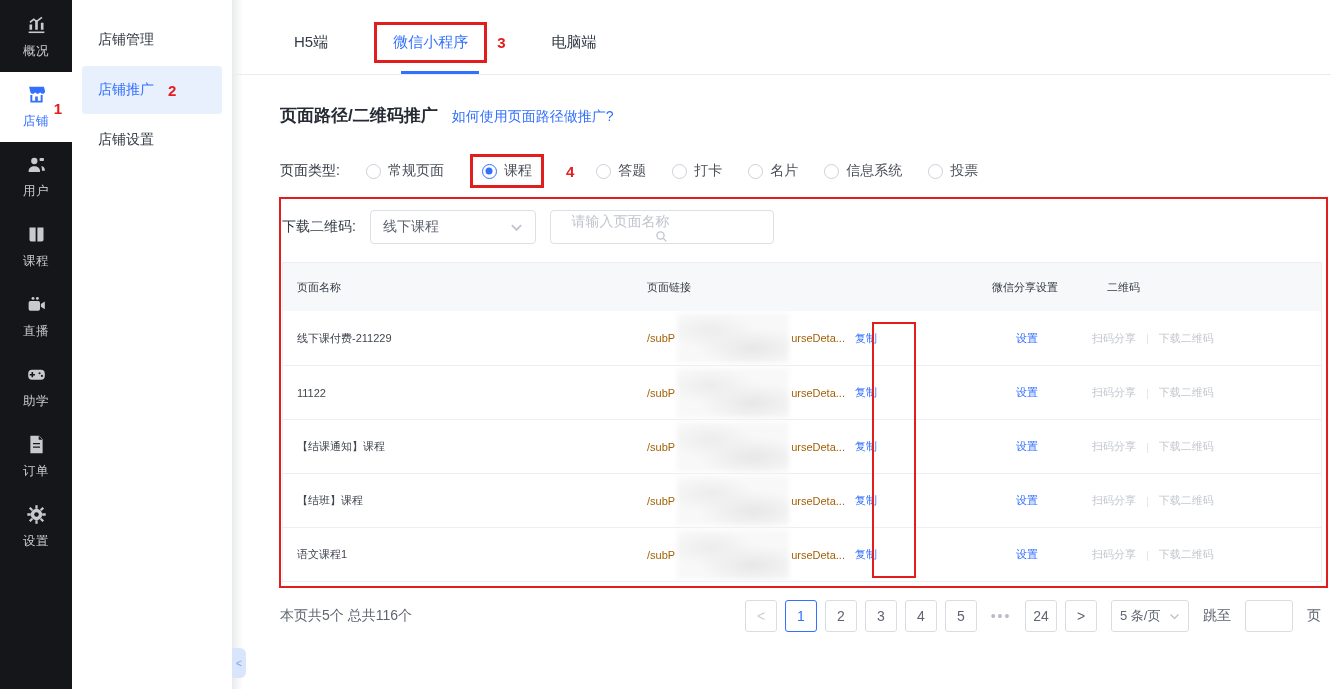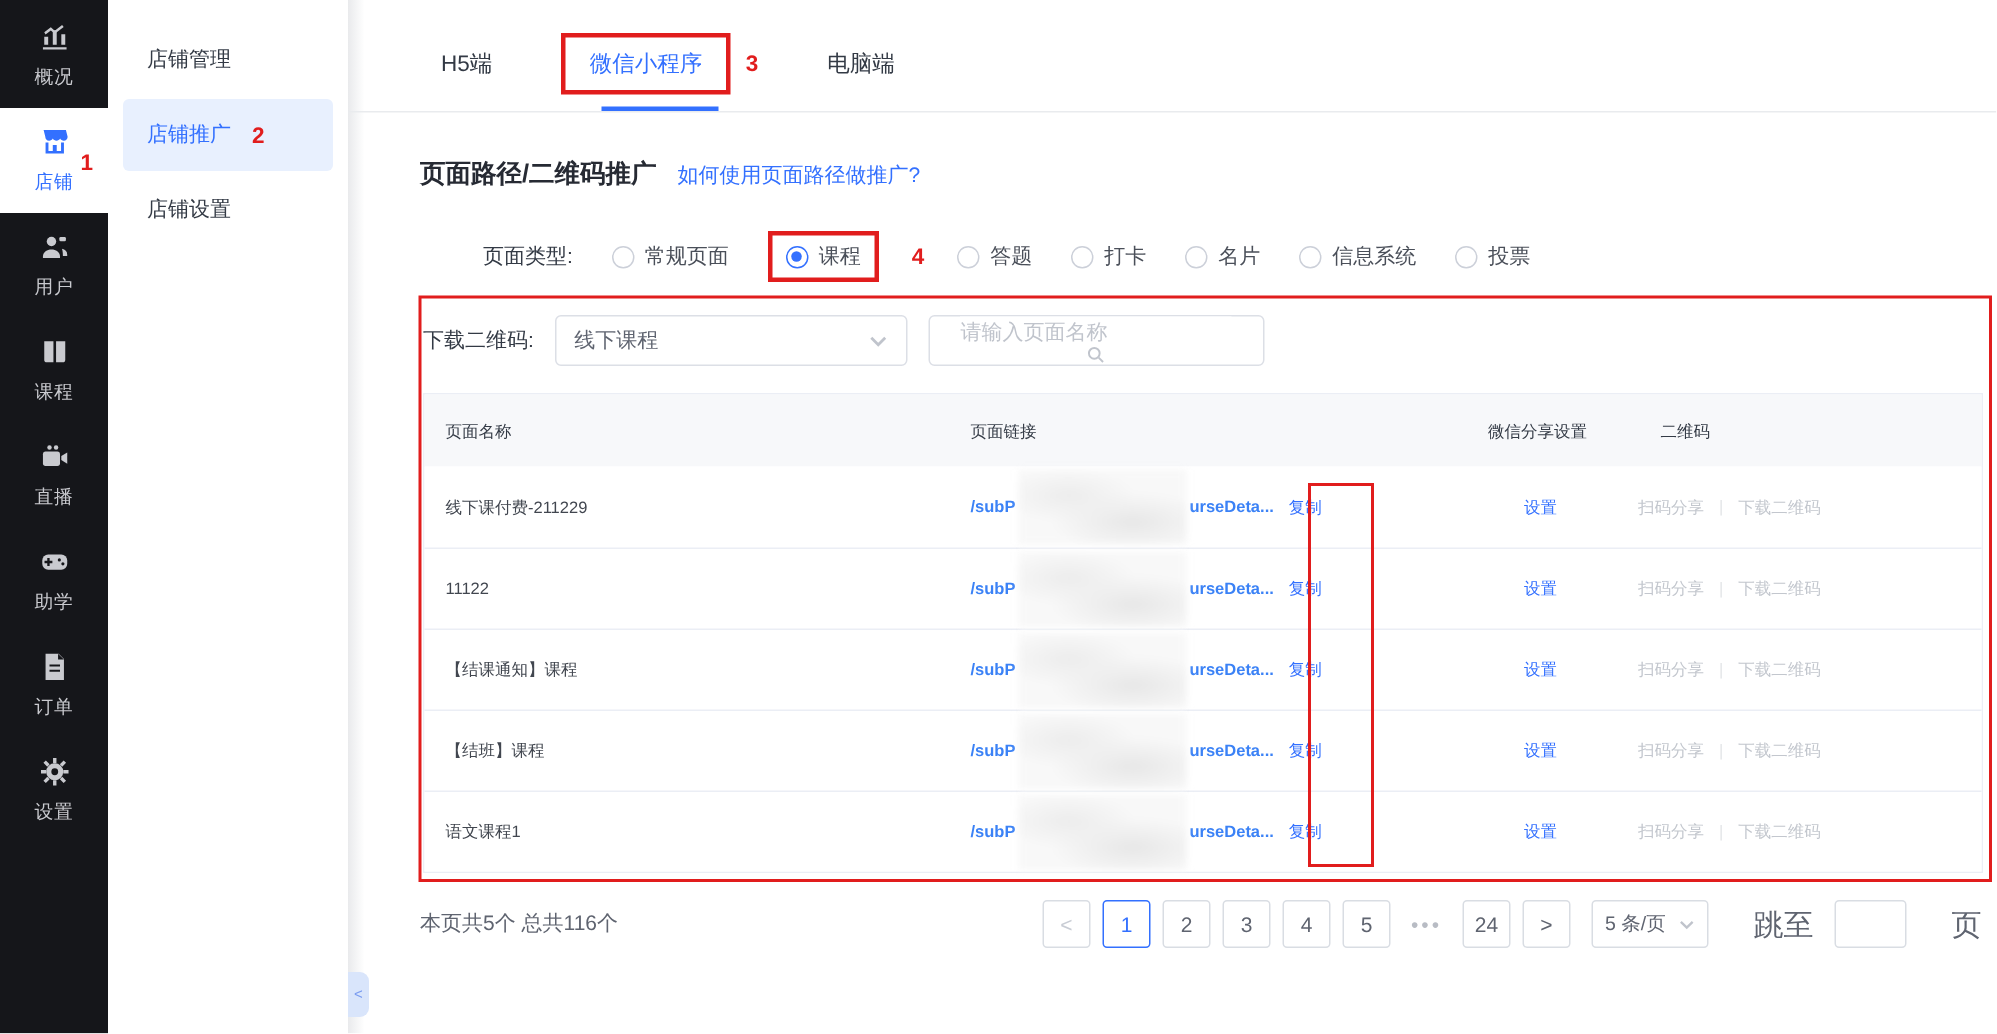--- a/index.html
+++ b/index.html
@@ -35,70 +35,70 @@
   .tab.active .underline { display:block; position:absolute; left:50%; transform:translateX(-50%); bottom:0px; width:78px; height:3px; background:#3370ff; }
   .step-badge { color:#e11d1d; font-weight:bold; font-size:15px; }
   .tab .step-badge { margin-left:10px; }
 
   
   .title-row { position:absolute; left:48px; top:104px; display:flex; align-items:baseline; gap:14px; }
   .page-title { font-size:17px; font-weight:bold; color:#262a33; }
   .help-link { font-size:14px; color:#3370ff; cursor:pointer; }
 
   
-  .radio-row { position:absolute; left:48px; top:154px; height:34px; display:flex; align-items:center; gap:26px; font-size:14px; color:#333a45;margin-left:42px; }
+  .radio-row { position:absolute; left:48px; top:154px; height:34px; display:flex; align-items:center; gap:26px; font-size:14px; color:#333a45; }
   .radio-opt { display:flex; align-items:center; gap:7px; cursor:pointer; color:#4a4f59; }
   .rdo { width:15px; height:15px; border:1px solid #ccd0d9; border-radius:50%; background:#fff; position:relative; flex:none; }
   .rdo.checked { border-color:#3370ff; }
   .rdo.checked::after { content:""; position:absolute; left:50%; top:50%; transform:translate(-50%,-50%); width:7px; height:7px; border-radius:50%; background:#3370ff; }
   .radio-frame { display:flex; align-items:center; padding:5px 9px; }
   .radio-row .step-badge { margin:0 -4px; }
 
   
   .panel { position:absolute; left:47px; top:197px; width:1049px; height:391px; border:2px solid #e11d1d; }
   .filter-row { position:absolute; left:1px; top:11px; display:flex; align-items:center; gap:14px; font-size:14px; color:#333a45; }
-  .sel { width:235px; height:34px; border:1px solid #dcdfe6; border-radius:4px; display:flex; align-items:center; justify-content:space-between; padding:0 12px; color:#5f6470; font-size:14px; cursor:pointer; background:#fff; }
+  .sel { width:166px; height:34px; border:1px solid #dcdfe6; border-radius:4px; display:flex; align-items:center; justify-content:space-between; padding:0 12px; color:#5f6470; font-size:14px; cursor:pointer; background:#fff; }
   .sel svg, .search-box svg { width:13px; height:13px; stroke:#c0c4cc; fill:none; stroke-width:2; flex:none; }
   .search-box { width:224px; height:34px; border:1px solid #dcdfe6; border-radius:4px; display:flex; align-items:center; padding:0 10px; background:#fff;flex-direction:column; }
   .search-box input { flex:1; border:none; outline:none; font-size:14px; color:#333; font-family:"Liberation Sans",sans-serif; }
   .search-box input::placeholder { color:#c0c4cc; }
 
   
   .table { position:absolute; left:1px; top:63px; width:1040px; border:1px solid #ebeef5; font-size:11px; }
   .tr { display:flex; align-items:center; height:54px; border-top:1px solid #ebeef5; background:#fff; }
   .thead { display:flex; align-items:center; height:48px; background:#f7f8fa; color:#333a45; }
   .c1 { width:349px; padding-left:14px; }
   .c2 { width:335px; padding-left:15px; display:flex; align-items:center; }
   .c3 { width:120px; text-align:center; }
   .c3.hd { padding-left:25px; text-align:left; }
   .c4 { flex:1; padding-left:5px; display:flex; align-items:center; }
   .c4.hd { padding-left:20px; display:block; }
   .name-cell { color:#41464f; }
-  .path-text { color:#3b82f6; white-space:nowrap;font-weight:bold; }
+  .path-text { color:#a16207; white-space:nowrap; }
   .blur-chip { width:112px; height:50px; margin:0 2px; flex:none;
     background: radial-gradient(45px 18px at 30% 35%, #ececec, rgba(255,255,255,0)),
                 radial-gradient(55px 20px at 68% 70%, #e7e7e7, rgba(255,255,255,0)), #f8f8f8;
     filter: blur(2px); }
   a.blue { color:#3370ff; text-decoration:none; cursor:pointer; }
   .copy-link { margin-left:10px; }
   a.muted { color:#c3c7ce; text-decoration:none; cursor:pointer; white-space:nowrap; }
   .sep { color:#e3e5e8; margin:0 10px; }
   .copy-annotation { position:absolute; left:591px; top:123px; width:44px; height:256px; border:2px solid #e11d1d; pointer-events:none; }
 
   
   .footer { position:absolute; left:48px; top:600px; width:1041px; display:flex; align-items:center; justify-content:space-between; }
   .summary { font-size:14px; color:#5f6470; }
   .pager { display:flex; align-items:center; gap:8px; }
   .pg-btn { min-width:32px; height:32px; border:1px solid #d9dde3; border-radius:3px; background:#fff; color:#5f6470; font-size:14px; display:flex; align-items:center; justify-content:center; cursor:pointer; font-family:"Liberation Sans",sans-serif; }
   .pg-btn.active { border-color:#3370ff; color:#3370ff; }
   .pg-btn.disabled { color:#c8ccd4; cursor:default; }
   .pg-btn.dots { border:none; color:#b8bcc4; letter-spacing:2px; }
   .size-sel { width:78px; height:32px; border:1px solid #d9dde3; border-radius:3px; display:flex; align-items:center; justify-content:space-between; padding:0 8px; color:#5f6470; font-size:13px; cursor:pointer; margin-left:6px; background:#fff; }
   .size-sel svg { width:11px; height:11px; stroke:#c0c4cc; fill:none; stroke-width:2; }
-  .jump-label, .jump-suffix { font-size:20px; color:#5f6470; margin-left:22px; }
+  .jump-label, .jump-suffix { font-size:14px; color:#5f6470; margin-left:6px; }
   .jump-input { width:48px; height:32px; border:1px solid #d9dde3; border-radius:3px; outline:none; text-align:center; font-size:14px; color:#333; margin-left:6px; }
 </style>
 </head>
 <body>
 
 <div class="stage">
 
   <nav class="rail">
     <div class="rail-item">
       <svg viewBox="0 0 24 24" fill="currentColor">

